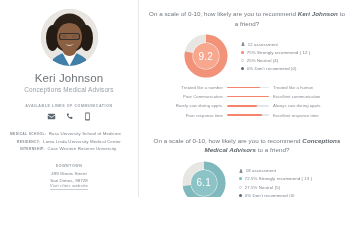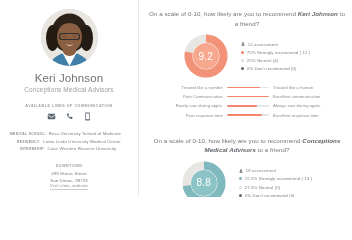--- a/index.html
+++ b/index.html
@@ -379,21 +379,21 @@
       <span>On a scale of 0-10, how likely are you to recommend </span><b>Conceptions Medical Advisors</b><span> to a friend?</span>
     </div>
 
     <div class="score-block">
       <div class="gauge teal">
         <svg viewBox="0 0 44 44">
           <circle cx="22" cy="22" r="17.5" fill="none" stroke="#e8e6e3" stroke-width="8"></circle>
           <circle id="g2-arc" cx="22" cy="22" r="17.5" fill="none" stroke="#7fb9bd" stroke-width="8" stroke-dasharray="109.96" stroke-dashoffset="30.79"></circle>
           <circle cx="22" cy="22" r="13" fill="#8cc3c6"></circle>
         </svg>
-        <div class="val">8.8</div>
+        <div class="val">6.1</div>
       </div>
 
       <div class="legend">
         <div class="legend-row">
           <span class="legend-person">
             <svg viewBox="0 0 24 24">
                 <path d="M12 12a5 5 0 100-10 5 5 0 000 10zm0 2c-5 0-9 2.6-9 5.4V22h18v-2.6c0-2.8-4-5.4-9-5.4z"></path>
               </svg>
           </span>
           <span class="legend-txt">18 assessment</span>

